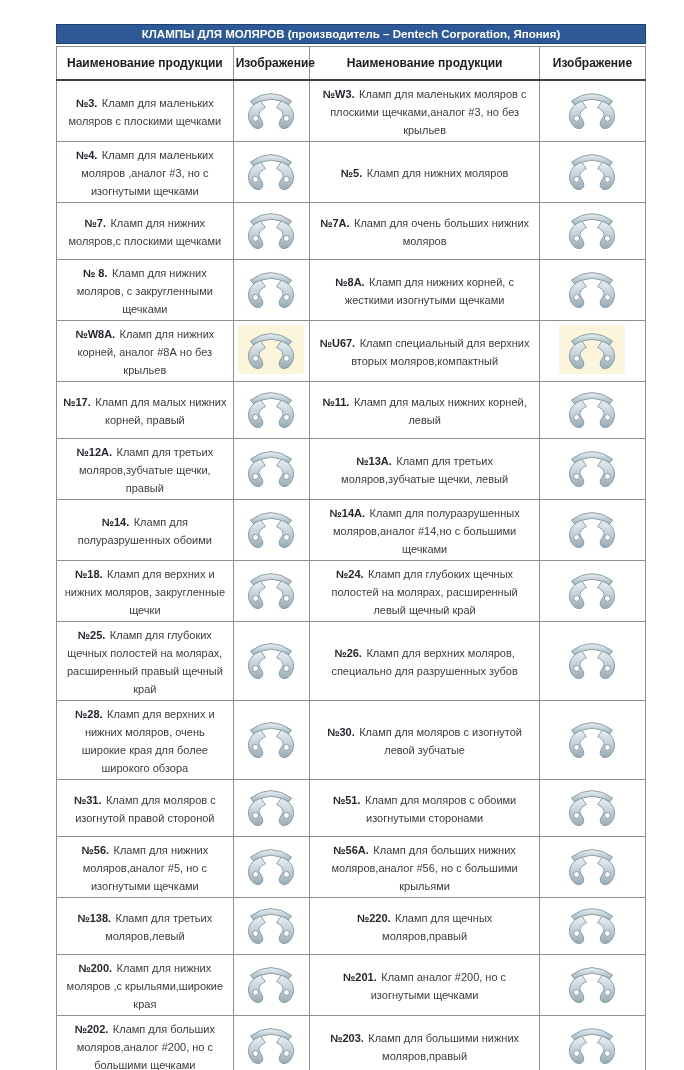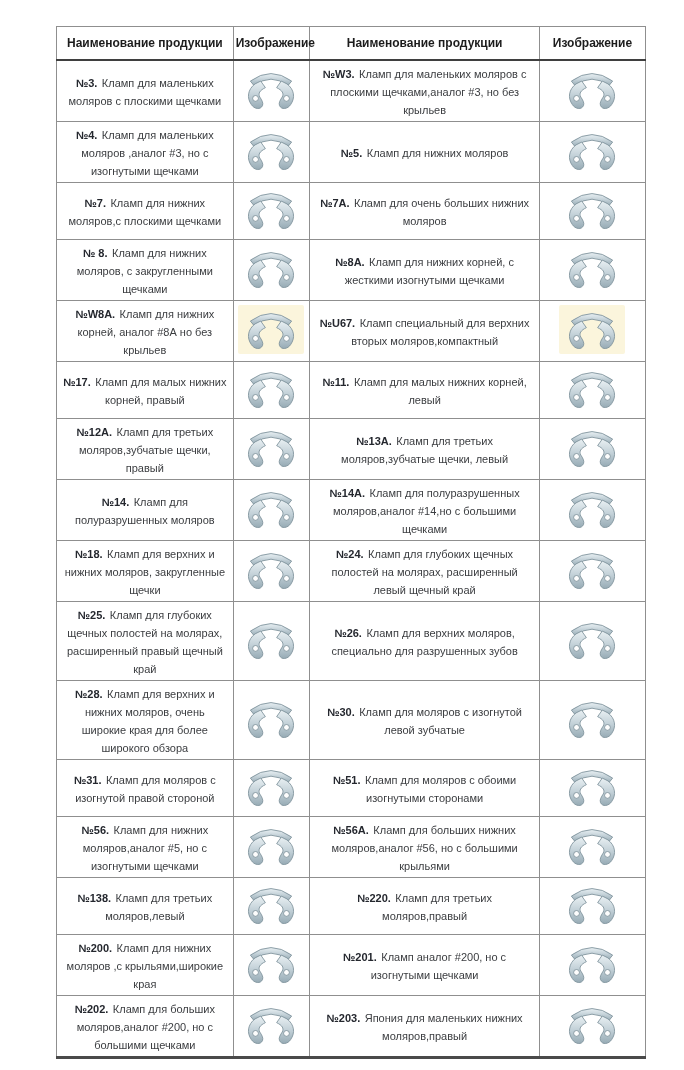--- a/index.html
+++ b/index.html
@@ -50,20 +50,24 @@
       <path fill="url(#steel)" d="M15,19 C7,25 6,34 11,41 C14,46 21,47 23,42 C24,39 22,36 20,33 C18,29 20,26 26,23 L21,16 Z"></path>
       <path fill="url(#steel)" d="M49,19 C57,25 58,34 53,41 C50,46 43,47 41,42 C40,39 42,36 44,33 C46,29 44,26 38,23 L43,16 Z"></path>
       <circle fill="#fdfdfd" cx="15.5" cy="34.5" r="3.1"></circle>
       <circle fill="#fdfdfd" cx="48.5" cy="34.5" r="3.1"></circle>
     </g>
   </defs>
 </svg>
 
 <div class="page">
 
+  <div class="title-bar">
+    <span>КЛАМПЫ ДЛЯ МОЛЯРОВ</span>
+    <span class="sub">(производитель – Dentech Corporation, Япония)</span>
+  </div>
 
   <table>
     <colgroup>
       <col class="c-name1">
         <col class="c-img1">
         <col class="c-name2">
         <col class="c-img2">
     </colgroup>
     <thead>
       <tr>
@@ -216,21 +220,21 @@
       <span class="img-box">
         <svg class="clamp" viewBox="0 0 64 50">
                 <use href="#clamp-shape"></use>
               </svg>
       </span>
     </td>
   </tr>
 
   <tr>
     <td class="name-cell"><span class="num">№14.</span>
-      <span class="desc">Кламп для полуразрушенных моляров</span></td>
+      <span class="desc">Кламп для полуразрушенных обоими</span></td>
     <td class="img-cell">
       <span class="img-box">
         <svg class="clamp" viewBox="0 0 64 50">
                 <use href="#clamp-shape"></use>
               </svg>
       </span>
     </td>
     <td class="name-cell"><span class="num">№14А.</span>
       <span class="desc">Кламп для полуразрушенных моляров,аналог #14,но с большими щечками</span></td>
     <td class="img-cell">
@@ -351,21 +355,21 @@
     <td class="name-cell"><span class="num">№138.</span>
       <span class="desc">Кламп для третьих моляров,левый</span></td>
     <td class="img-cell">
       <span class="img-box">
         <svg class="clamp" viewBox="0 0 64 50">
                 <use href="#clamp-shape"></use>
               </svg>
       </span>
     </td>
     <td class="name-cell"><span class="num">№220.</span>
-      <span class="desc">Кламп для третьих моляров,правый</span></td>
+      <span class="desc">Кламп для щечных моляров,правый</span></td>
     <td class="img-cell">
       <span class="img-box">
         <svg class="clamp" viewBox="0 0 64 50">
                 <use href="#clamp-shape"></use>
               </svg>
       </span>
     </td>
   </tr>
 
   <tr>
@@ -393,21 +397,21 @@
     <td class="name-cell"><span class="num">№202.</span>
       <span class="desc">Кламп для больших моляров,аналог #200, но с большими щечками</span></td>
     <td class="img-cell">
       <span class="img-box">
         <svg class="clamp" viewBox="0 0 64 50">
                 <use href="#clamp-shape"></use>
               </svg>
       </span>
     </td>
     <td class="name-cell"><span class="num">№203.</span>
-      <span class="desc">Япония для маленьких нижних моляров,правый</span></td>
+      <span class="desc">Кламп для большими нижних моляров,правый</span></td>
     <td class="img-cell">
       <span class="img-box">
         <svg class="clamp" viewBox="0 0 64 50">
                 <use href="#clamp-shape"></use>
               </svg>
       </span>
     </td>
   </tr>
 
 </tbody>

